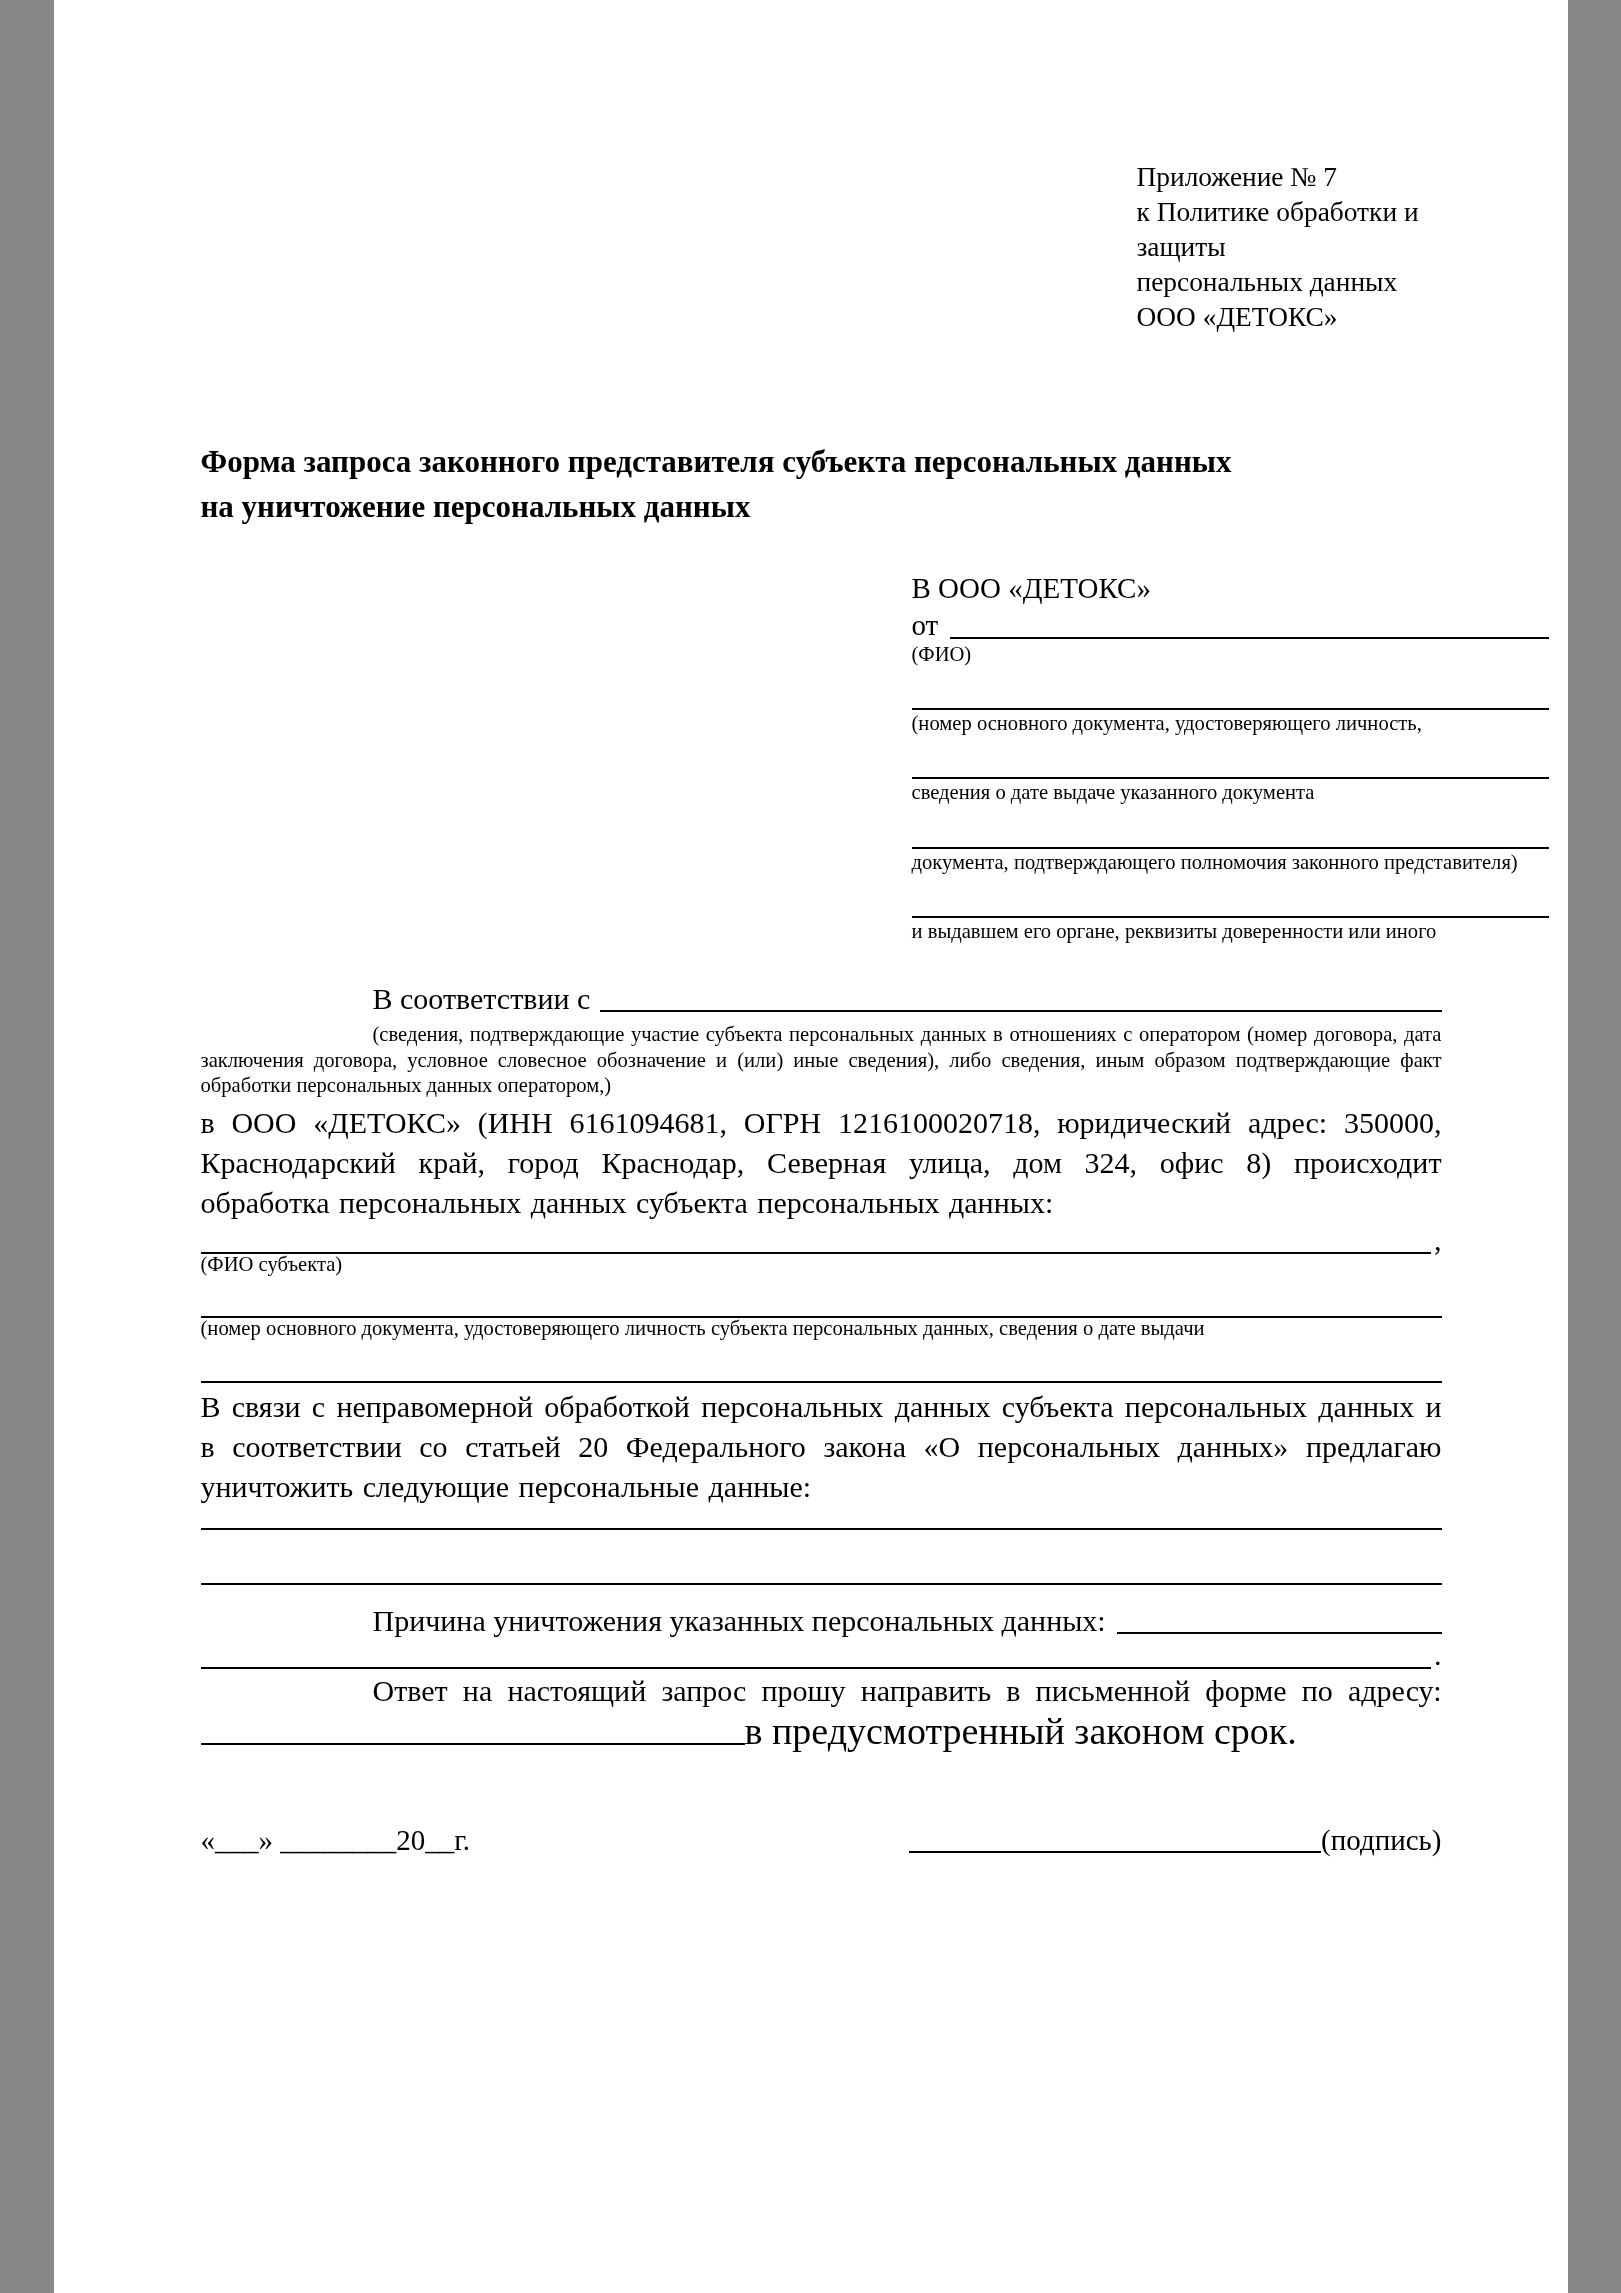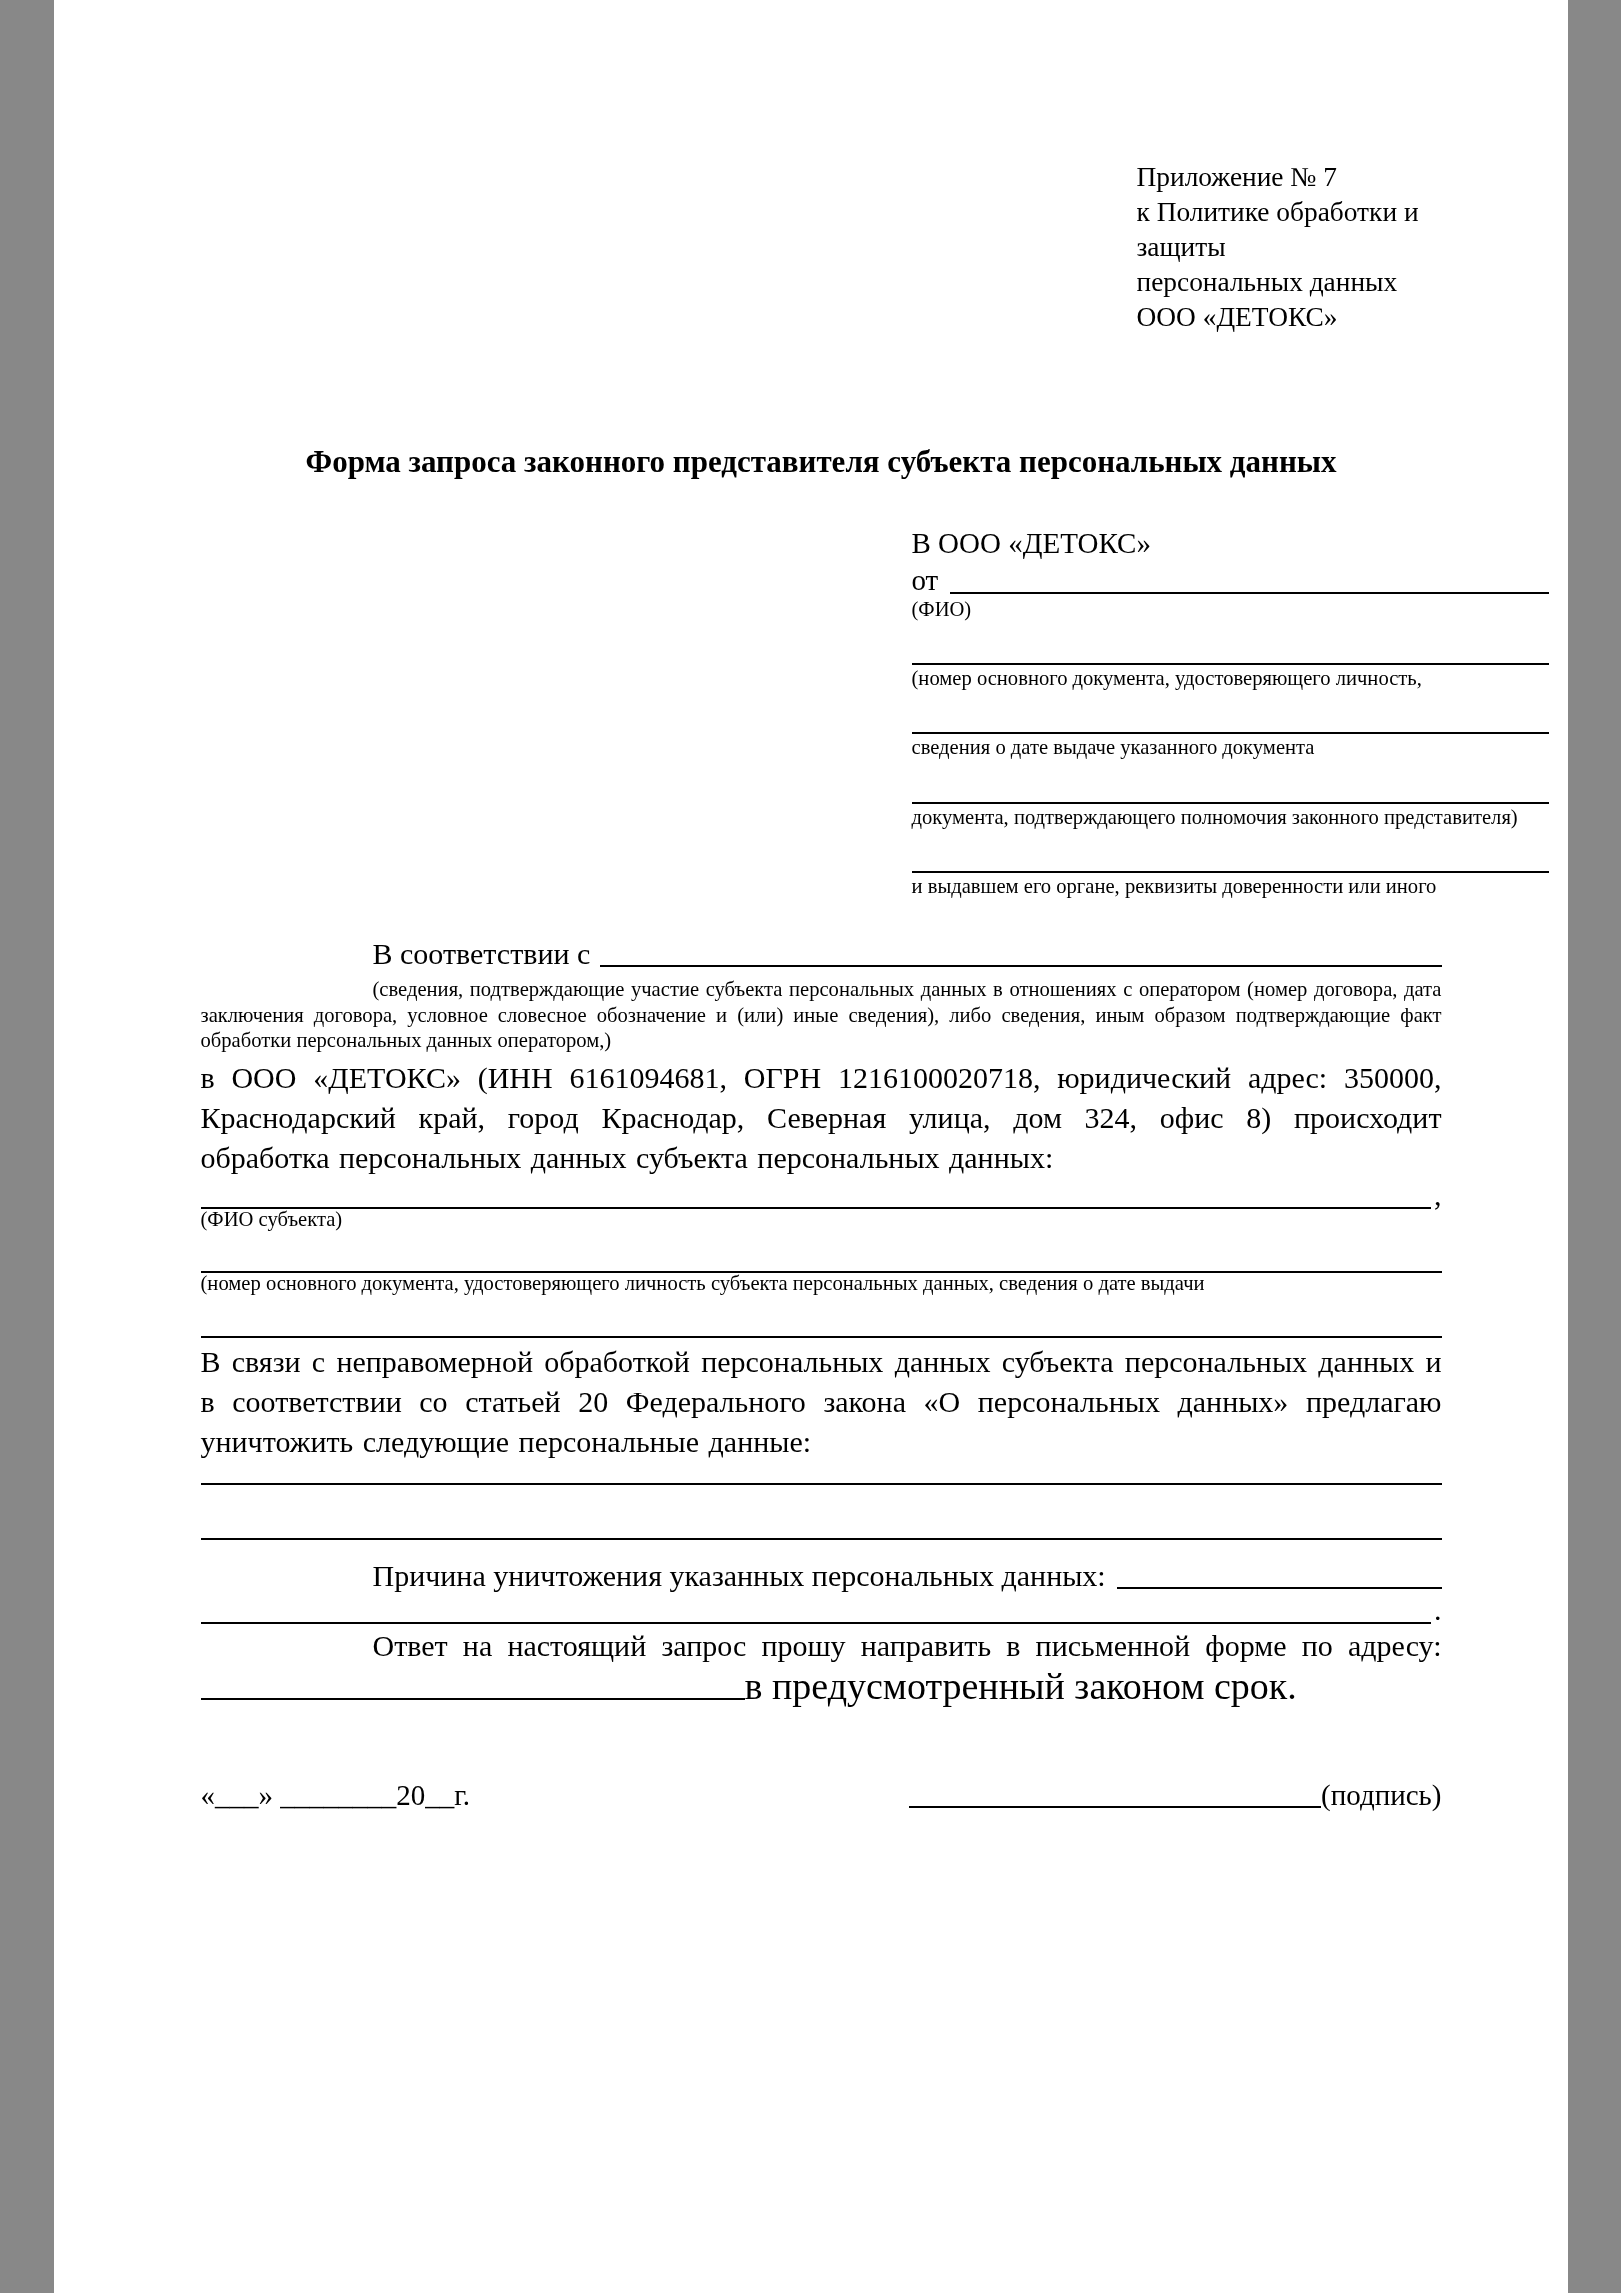--- a/index.html
+++ b/index.html
@@ -5,21 +5,21 @@
   html, body { margin:0; padding:0; background:#888; }
   .page {
     width:1514px; height:2294px; background:#ffffff; color:#000;
     font-family:"Liberation Serif","DejaVu Serif",serif;
     box-sizing:border-box; padding:0 126px 0 147px;
     position:relative; overflow:hidden; margin:0 auto;
   }
   
   .appendix { margin:160px 0 0 936px; font-size:27.4px; line-height:35px; }
   
-  .doc-title { margin-top:104px; text-align:center; font-weight:bold; font-size:31px; line-height:45px; }
+  .doc-title { margin-top:104px; font-weight:bold; font-size:31px; line-height:45px; }
   
   .addr { margin:41px 0 0 711px; width:637px; font-size:29px; }
   .addr-to { line-height:37px; }
   .addr-from { display:flex; line-height:37px; }
   .addr-from .ul { flex:1; border-bottom:2.9px solid #000; margin:0 0 4.9px 11.8px; }
   .cap { font-size:20.6px; line-height:21.6px; }
   .fgroup .blank { height:29px; border-bottom:2.9px solid #000; margin-top:13.7px; margin-bottom:2.9px; }
   .fgroup:first-of-type .blank { margin-top:9.8px; }
   
   .accordance { margin-top:37px; display:flex; font-size:30px; line-height:39px; }
@@ -53,20 +53,21 @@
 
   <div class="appendix">
     <div>Приложение № 7</div>
     <div>к Политике обработки и защиты</div>
     <div>персональных данных</div>
     <div>ООО «ДЕТОКС»</div>
   </div>
 
   <div class="doc-title">
     <div>Форма запроса законного представителя субъекта персональных данных</div>
+    <div>на уничтожение персональных данных</div>
   </div>
 
   <div class="addr">
     <div class="addr-to">В ООО «ДЕТОКС»</div>
     <div class="addr-from">
       <span>от</span>
       <span class="ul"></span>
     </div>
     <div class="cap">(ФИО)</div>
 

